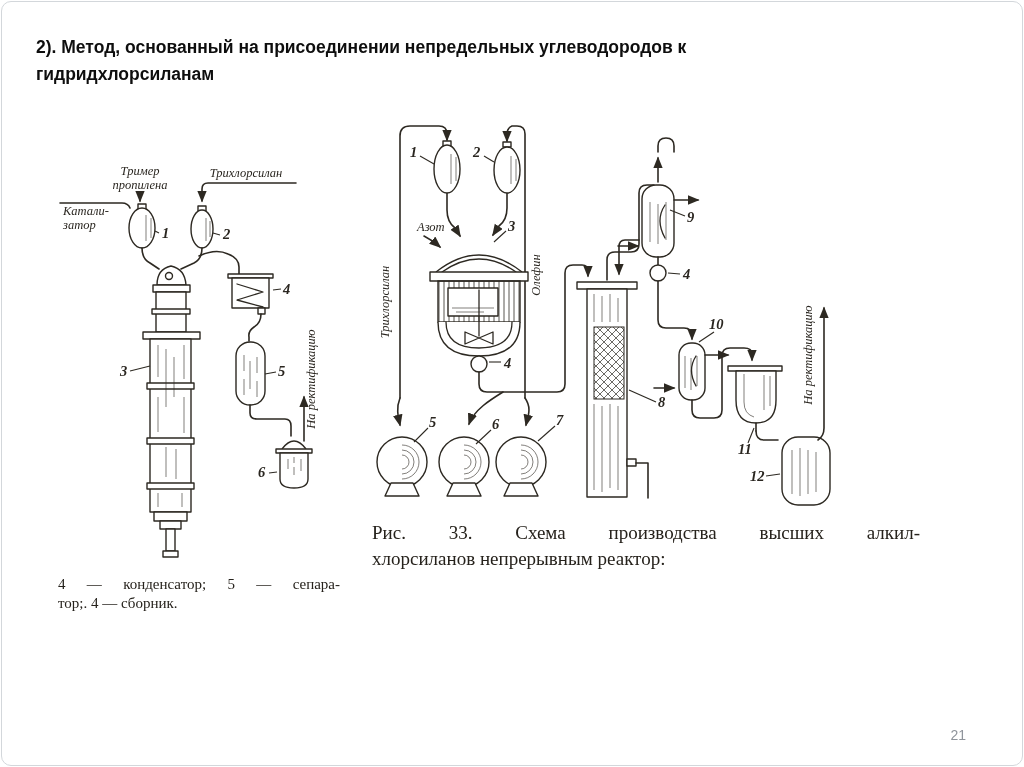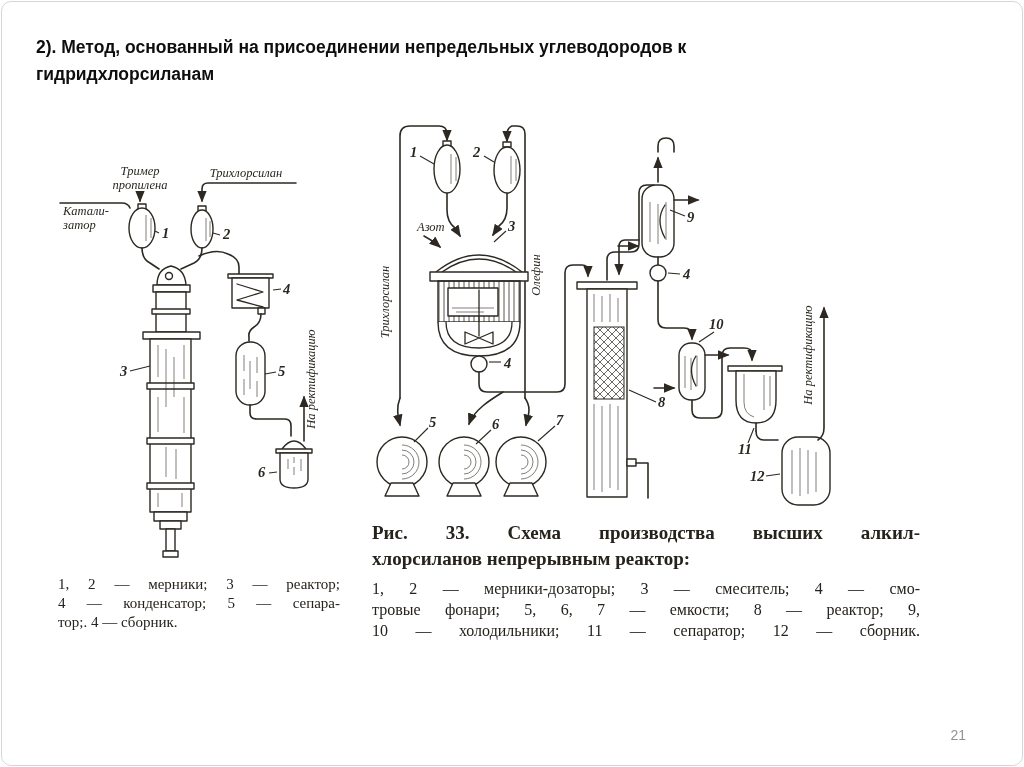--- a/index.html
+++ b/index.html
@@ -31,21 +31,21 @@
   .num{font-style:italic;font-size:14.5px;font-weight:600;}
   
   figcaption{font-family:"Liberation Serif",serif;color:#26221c;}
   .cap-head div, .cap-leg div{white-space:nowrap;}
   .jl{text-align:justify;text-align-last:justify;white-space:normal !important;}
   .fig32 figcaption{margin-top:16px;width:282px;}
   .fig32 .cap-head div{font-size:17px;line-height:23px;font-weight:bold;}
   .fig32 .cap-leg{margin-top:5px;}
   .fig32 .cap-leg div{font-size:15px;line-height:19px;}
   .fig33 figcaption{margin-top:8px;width:548px;}
-  .fig33 .cap-head div{font-size:19px;line-height:26px;font-weight:bold;}
+  .fig33 .cap-head div{font-size:19px;line-height:26px;font-weight:normal;}
   .fig33 .cap-leg{margin-top:6px;}
   .fig33 .cap-leg div{font-size:16px;line-height:21px;}
   .page-number{
     position:absolute;right:58px;bottom:24px;font-size:14px;color:#8f949b;
   }
 </style>
 </head>
 <body>
 
 <div class="slide-frame"></div>
@@ -144,21 +144,20 @@
       <text class="num" x="225" y="137">4</text>
       <line class="ld" x1="207" y1="217" x2="218" y2="215"></line>
       <text class="num" x="220" y="219">5</text>
       <line class="ld" x1="211" y1="316" x2="219" y2="315"></line>
       <text class="num" x="200" y="320">6</text>
     </g>
   </svg>
 
   <figcaption>
     <div class="cap-leg">
-      <div class="jl">1, 2 — мерники; 3 — реактор;</div>
       <div class="jl">4 — конденсатор; 5 — сепара-</div>
       <div>тор;. 4 — сборник.</div>
     </div>
   </figcaption>
 </figure>
 
 <figure class="fig33">
   <svg width="548" height="402" viewBox="0 0 548 402">
     <defs>
       <marker id="arrB" markerWidth="9" markerHeight="8" refX="6.5" refY="3" orient="auto">
@@ -319,21 +318,16 @@
       <line class="ld" x1="394" y1="366" x2="408" y2="364"></line>
       <text class="num" x="378" y="371">12</text>
     </g>
   </svg>
 
   <figcaption>
     <div class="cap-head">
       <div class="jl">Рис. 33. Схема производства высших алкил-</div>
       <div>хлорсиланов непрерывным реактор:</div>
     </div>
-    <div class="cap-leg">
-      <div class="jl">1, 2 — мерники-дозаторы; 3 — смеситель; 4 — смо-</div>
-      <div class="jl">тровые фонари; 5, 6, 7 — емкости; 8 — реактор; 9,</div>
-      <div class="jl">10 — холодильники; 11 — сепаратор; 12 — сборник.</div>
-    </div>
   </figcaption>
 </figure>
 
 <div class="page-number">21</div>
 
 </body></html>

